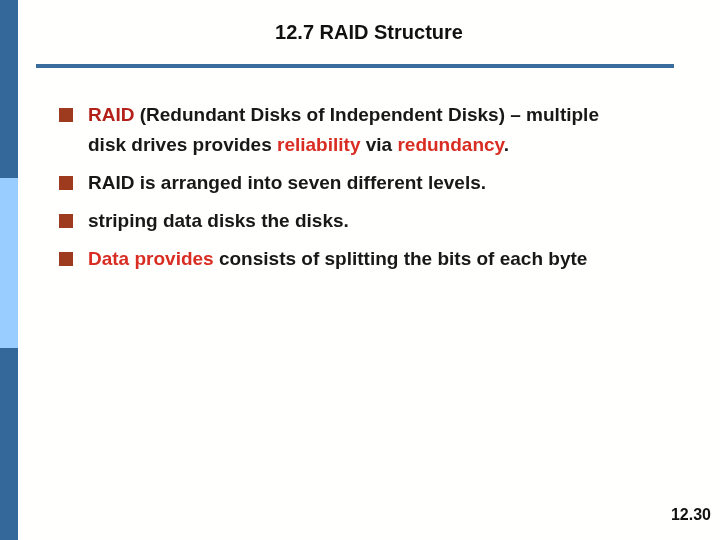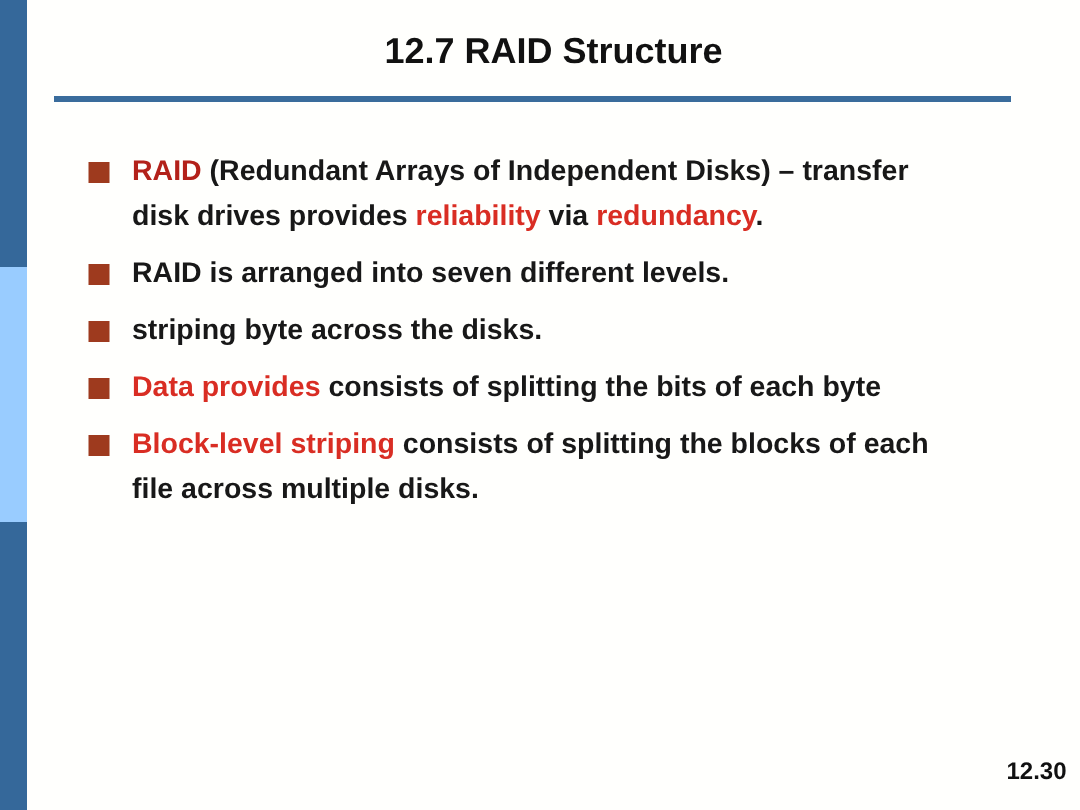--- a/index.html
+++ b/index.html
@@ -24,21 +24,21 @@
   .sidebar-seg { width: 100%; }
   .seg-top { height: 178px; background: var(--sidebar_dark); }
   .seg-mid { height: 170px; background: var(--sidebar_light); }
   .seg-bot { height: 192px; background: var(--sidebar_dark); }
   .title {
     position: absolute;
     left: 18px;
     right: 0;
     top: 21px;
     text-align: center;
-    font-size: 24px;
+    font-size: 20px;
     font-weight: bold;
     color: #111111;
     white-space: nowrap;
   }
   .rule {
     position: absolute;
     left: 36px;
     top: 64px;
     width: 638px;
     height: 4px;
@@ -88,35 +88,30 @@
   <div class="sidebar-seg seg-bot"></div>
 </div>
 
 <div class="title">12.7 RAID Structure</div>
 
 <div class="rule"></div>
 
 <div class="content" id="bullet-list">
     <div class="bullet">
       <span class="bullet-square"></span>
-      <div class="line"><span class="c-red1">RAID</span><span> (Redundant Arrays of Independent Disks) – transfer</span></div>
+      <div class="line"><span class="c-red1">RAID</span><span> (Redundant Disks of Independent Disks) – multiple</span></div>
       <div class="line"><span>disk drives provides </span><span class="c-red2">reliability</span><span> via </span><span class="c-red2">redundancy</span><span>.</span></div>
     </div>
     <div class="bullet">
       <span class="bullet-square"></span>
       <div class="line"><span>RAID is arranged into seven different levels.</span></div>
     </div>
     <div class="bullet">
       <span class="bullet-square"></span>
-      <div class="line"><span>striping byte across the disks.</span></div>
+      <div class="line"><span>striping data disks the disks.</span></div>
     </div>
     <div class="bullet">
       <span class="bullet-square"></span>
       <div class="line"><span class="c-red2">Data provides</span><span> consists of splitting the bits of each byte</span></div>
-    </div>
-    <div class="bullet">
-      <span class="bullet-square"></span>
-      <div class="line"><span class="c-red2">Block-level striping</span><span> consists of splitting the blocks of each</span></div>
-      <div class="line"><span>file across multiple disks.</span></div>
     </div>
   </div>
 
 <div class="page-number">12.30</div>
 
 </body></html>

